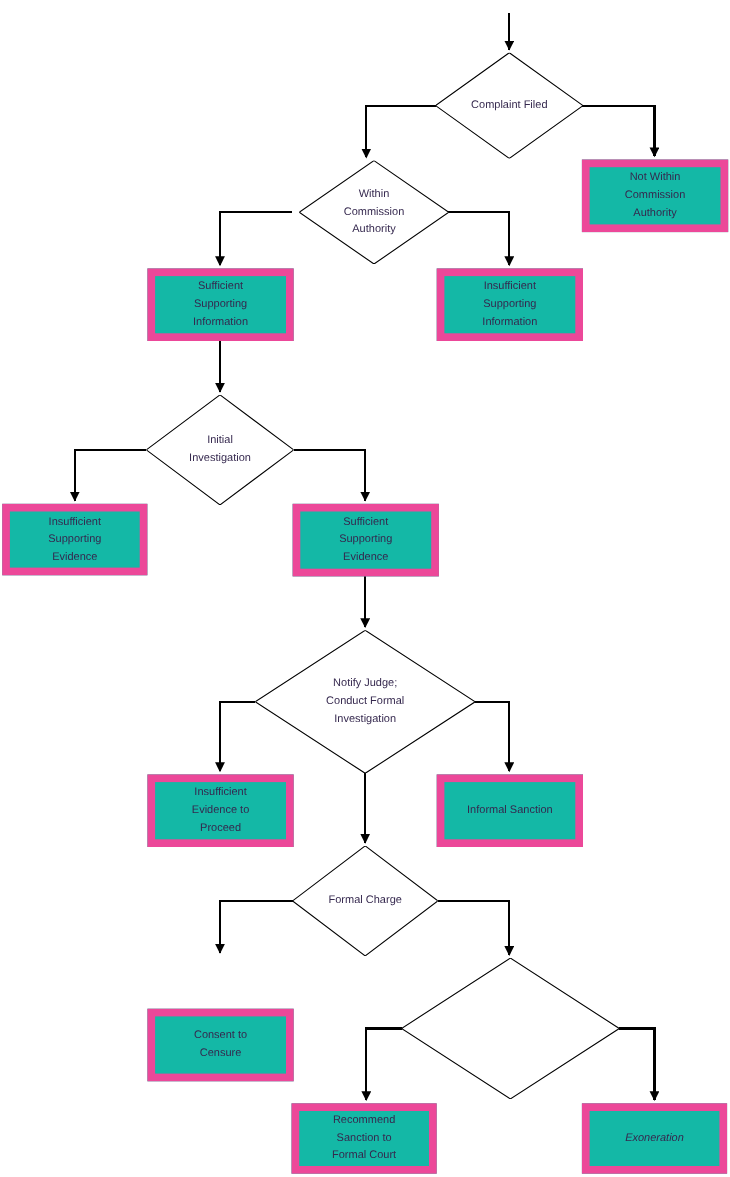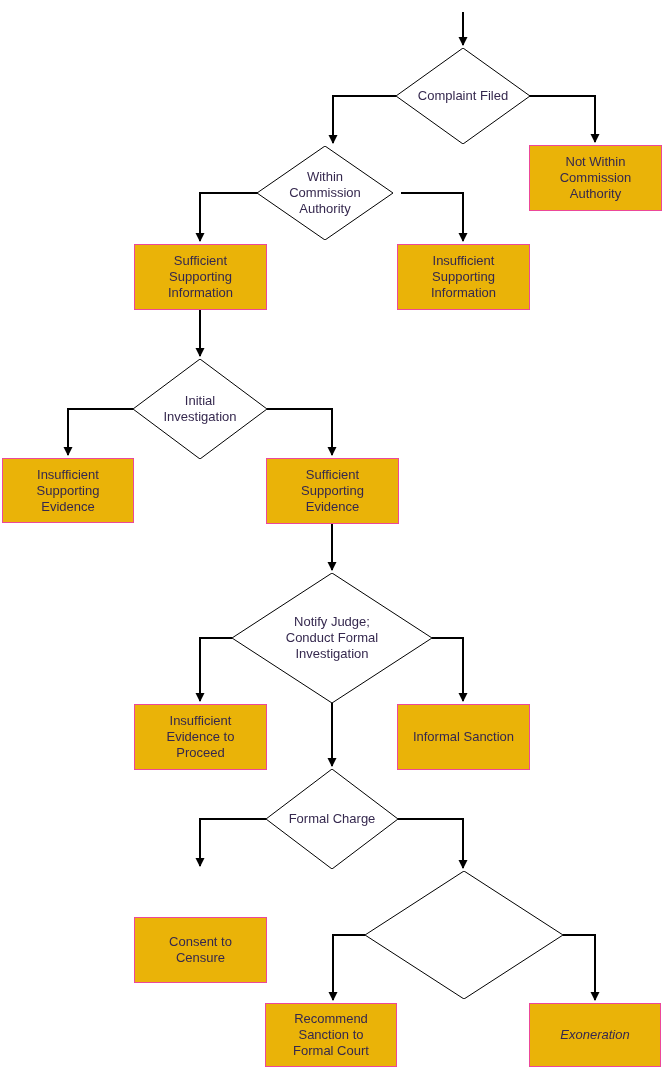--- a/index.html
+++ b/index.html
@@ -28,41 +28,41 @@
   }
   .node {
     position: absolute;
     display: flex;
     align-items: center;
     justify-content: center;
     text-align: center;
     box-sizing: border-box;
   }
   .node.rect {
-    background: #eab308;
-    border: 1px solid #ec4899;
+    background: #14b8a6;
+    border: 7px solid #ec4899;
   }
   .node.diamond {
     background: transparent;
     border: none;
   }
   .node.diamond svg {
     position: absolute;
     left: 0; top: 0;
     width: 100%; height: 100%;
   }
   .node.diamond svg polygon {
     fill: #ffffff;
     stroke: #000000;
     stroke-width: 1;
   }
   .lbl {
     position: relative;
     white-space: pre-line;
-    font-size: 13px;
+    font-size: 10px;
     line-height: 16px;
     color: #35284e;
     z-index: 2;
   }
 </style>
 </head>
 <body>
 
 <div class="canvas">
 
@@ -90,21 +90,21 @@
     <polyline points="563,935 595,935 595,1000" marker-end="url(#arrow)"></polyline>
   </svg>
 
   <div class="node diamond" style="left:396px; top:48px; width:134px; height:96px;">
     <svg viewBox="0 0 134 96">
         <polygon points="67,0 134,48 67,96 0,48"></polygon>
       </svg>
     <span class="lbl">Complaint Filed</span>
   </div>
 
-  <div class="node diamond" style="left:257px; top:146px; width:136px; height:94px;text-align:center;">
+  <div class="node diamond" style="left:272px; top:146px; width:136px; height:94px;text-align:center;">
     <svg viewBox="0 0 136 94">
         <polygon points="68,0 136,47 68,94 0,47"></polygon>
       </svg>
     <span class="lbl">Within
 Commission
 Authority</span>
   </div>
 
   <div class="node diamond" style="left:133px; top:359px; width:134px; height:100px;">
     <svg viewBox="0 0 134 100">

